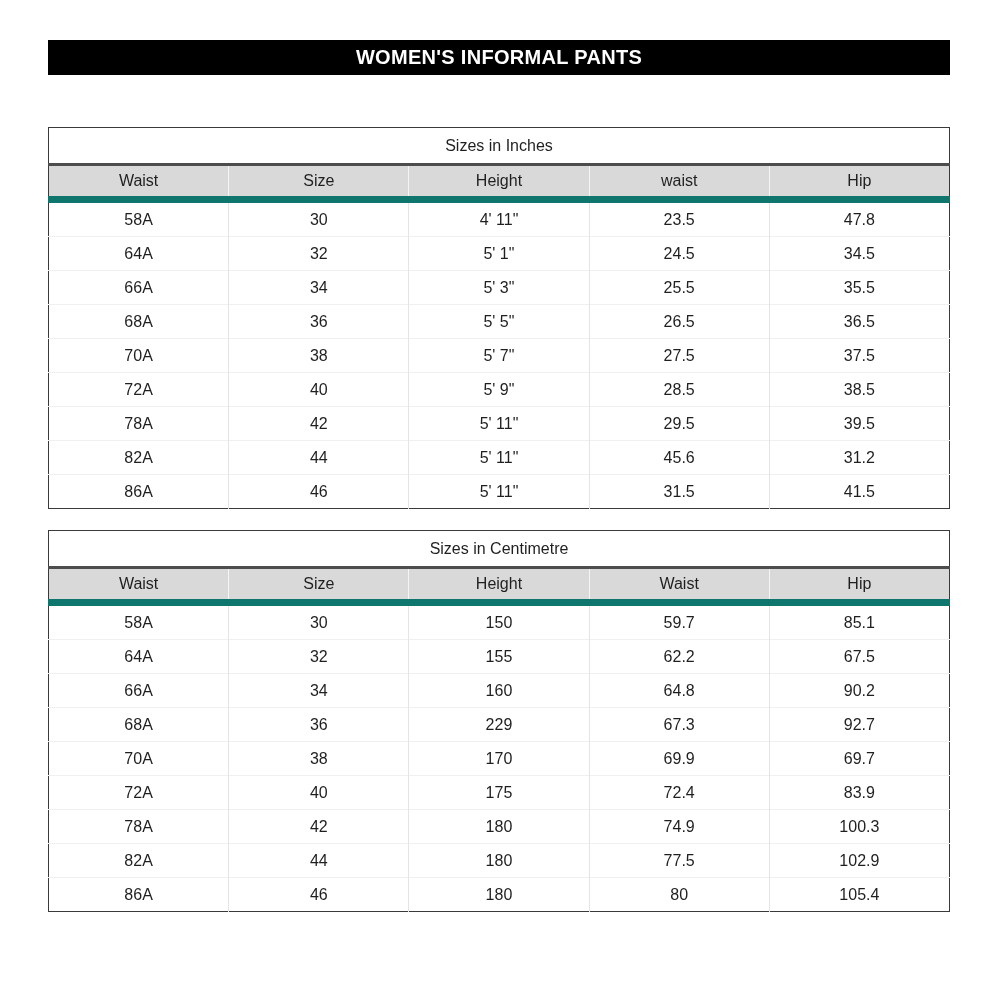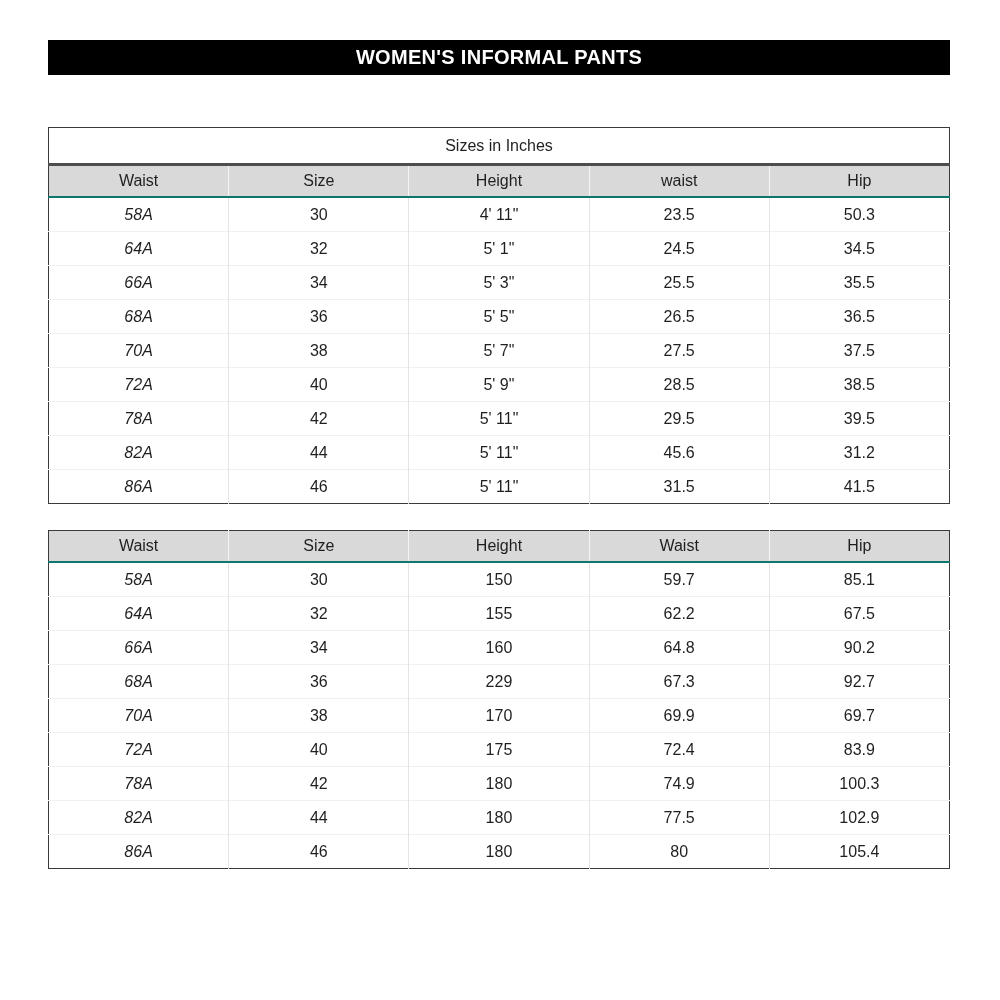--- a/index.html
+++ b/index.html
@@ -55,30 +55,30 @@
   .title-cell {
     height: 35px;
     background: #ffffff;
     border-bottom: 3px solid #4d4d4d;
     font-weight: normal;
   }
   th.col-header {
     background: var(--header-bg, #d9d9d9);
     height: 30px;
     font-weight: normal;
-    border-bottom: 2px solid #0f766e;
+    border-bottom: 7px solid #0f766e;
     border-left: 1px solid #f5f5f5;
   }
   th.col-header:first-child { border-left: none; }
   td.data-cell {
     height: 33px;
     border-left: 1px solid #e4e4e4;
     border-top: 1px solid #f0f0f0;
   }
-  td.data-cell:first-child { border-left: none; font-style: italic; }
+  td.data-cell:first-child { border-left: none; }
   tr.table-row:first-of-type td.data-cell { border-top: none; }
 </style>
 </head>
 <body>
 
 <div class="page">
 
   <div class="title-bar">
     <span>WOMEN'S INFORMAL PANTS</span>
   </div>
@@ -94,21 +94,21 @@
             <th class="col-header">Size</th>
             <th class="col-header">Height</th>
             <th class="col-header">waist</th>
             <th class="col-header">Hip</th>
           </tr>
           <tr class="table-row">
             <td class="data-cell">58A</td>
             <td class="data-cell">30</td>
             <td class="data-cell">4' 11"</td>
             <td class="data-cell">23.5</td>
-            <td class="data-cell">50.3</td>
+            <td class="data-cell">47.8</td>
           </tr>
           <tr class="table-row">
             <td class="data-cell">64A</td>
             <td class="data-cell">32</td>
             <td class="data-cell">5' 1"</td>
             <td class="data-cell">24.5</td>
             <td class="data-cell">34.5</td>
           </tr>
           <tr class="table-row">
             <td class="data-cell">66A</td>
@@ -160,20 +160,23 @@
             <td class="data-cell">41.5</td>
           </tr>
         </tbody>
       </table>
     </div>
 
   <div class="table-wrap" id="table-1">
       <table class="size-table">
         <tbody>
           <tr>
+            <td colspan="5" class="title-cell">Sizes in Centimetre</td>
+          </tr>
+          <tr>
             <th class="col-header">Waist</th>
             <th class="col-header">Size</th>
             <th class="col-header">Height</th>
             <th class="col-header">Waist</th>
             <th class="col-header">Hip</th>
           </tr>
           <tr class="table-row">
             <td class="data-cell">58A</td>
             <td class="data-cell">30</td>
             <td class="data-cell">150</td>

